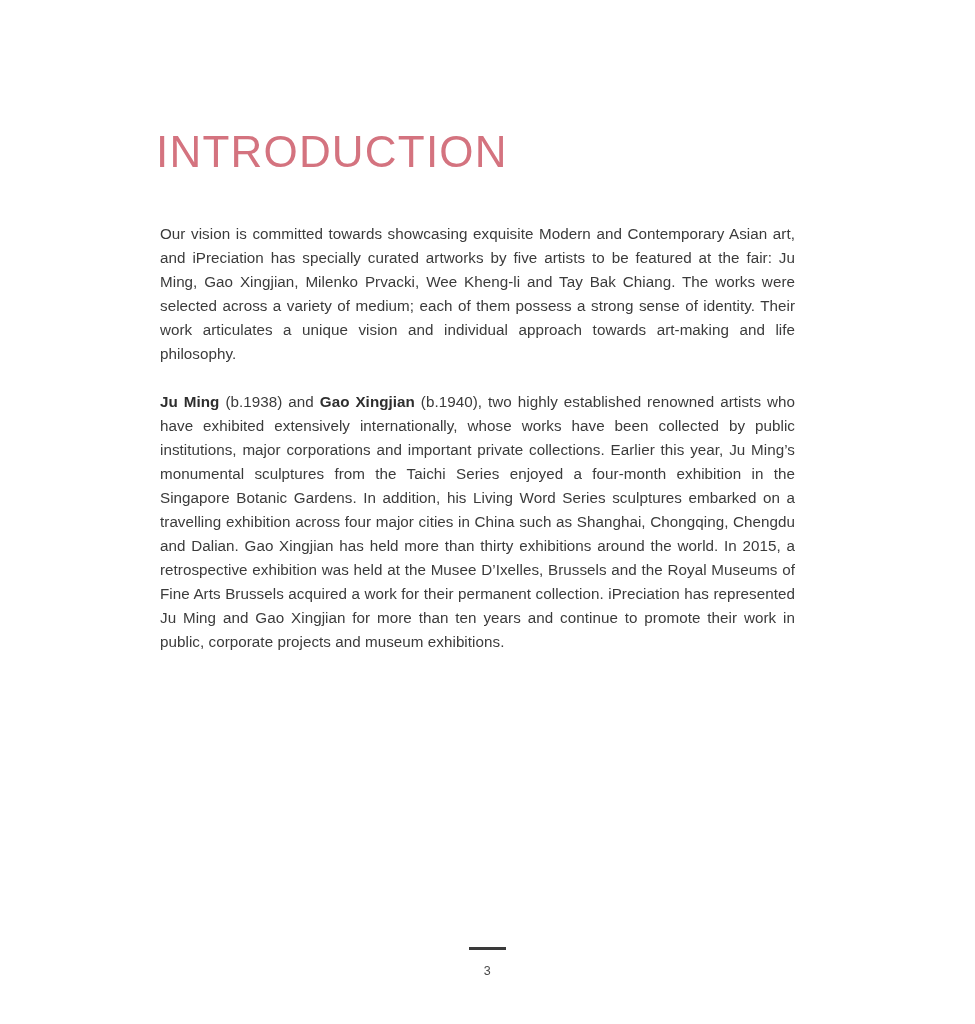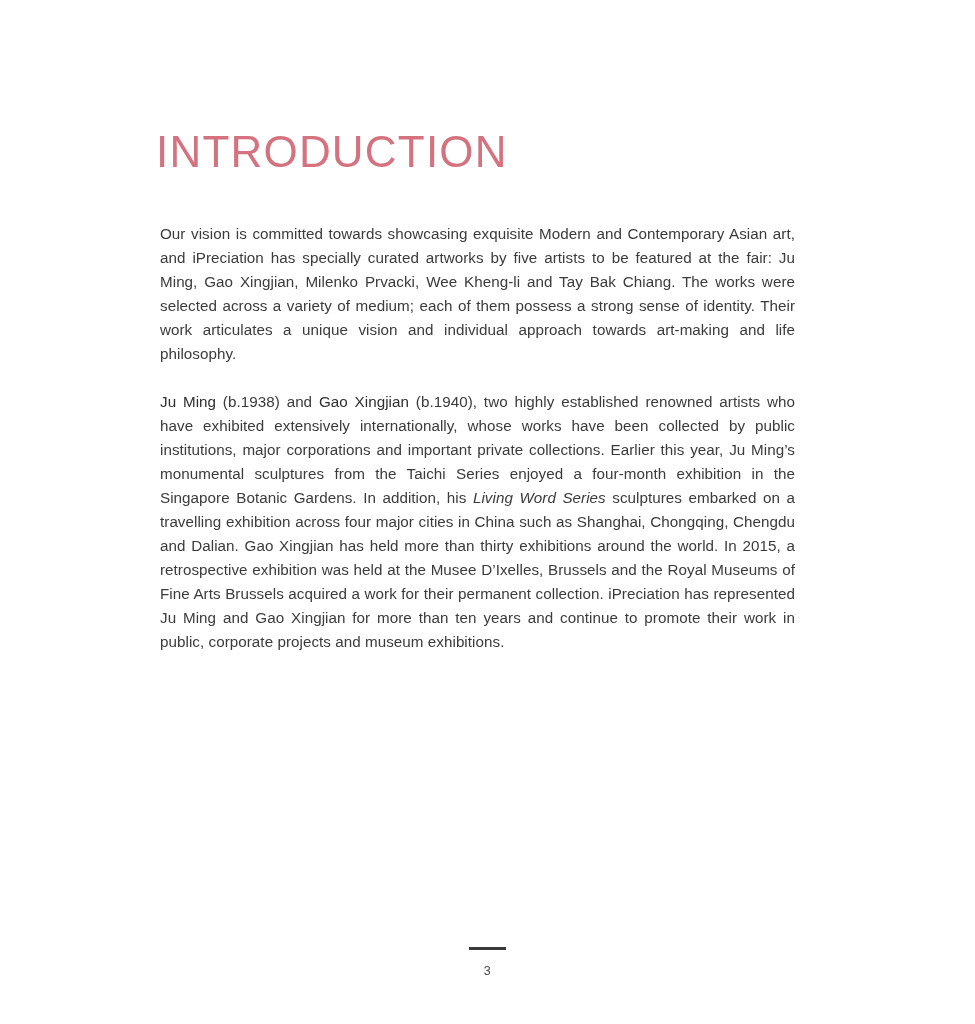--- a/index.html
+++ b/index.html
@@ -56,27 +56,26 @@
     text-align: justify;
     text-justify: inter-word;
     letter-spacing: 0.05px;
   }
 
   p.para:last-child {
     margin-bottom: 0;
   }
 
   .para .strong {
-    font-weight: normal;
+    font-weight: bold;
     color: #2e2e2e;
     margin-top: 15px;
   }
 
   .para .ital {
-    font-style: italic;
   }
 
   .footer {
     position: absolute;
     left: 0;
     top: 947px;
     width: 975px;
     text-align: center;
   }
 

